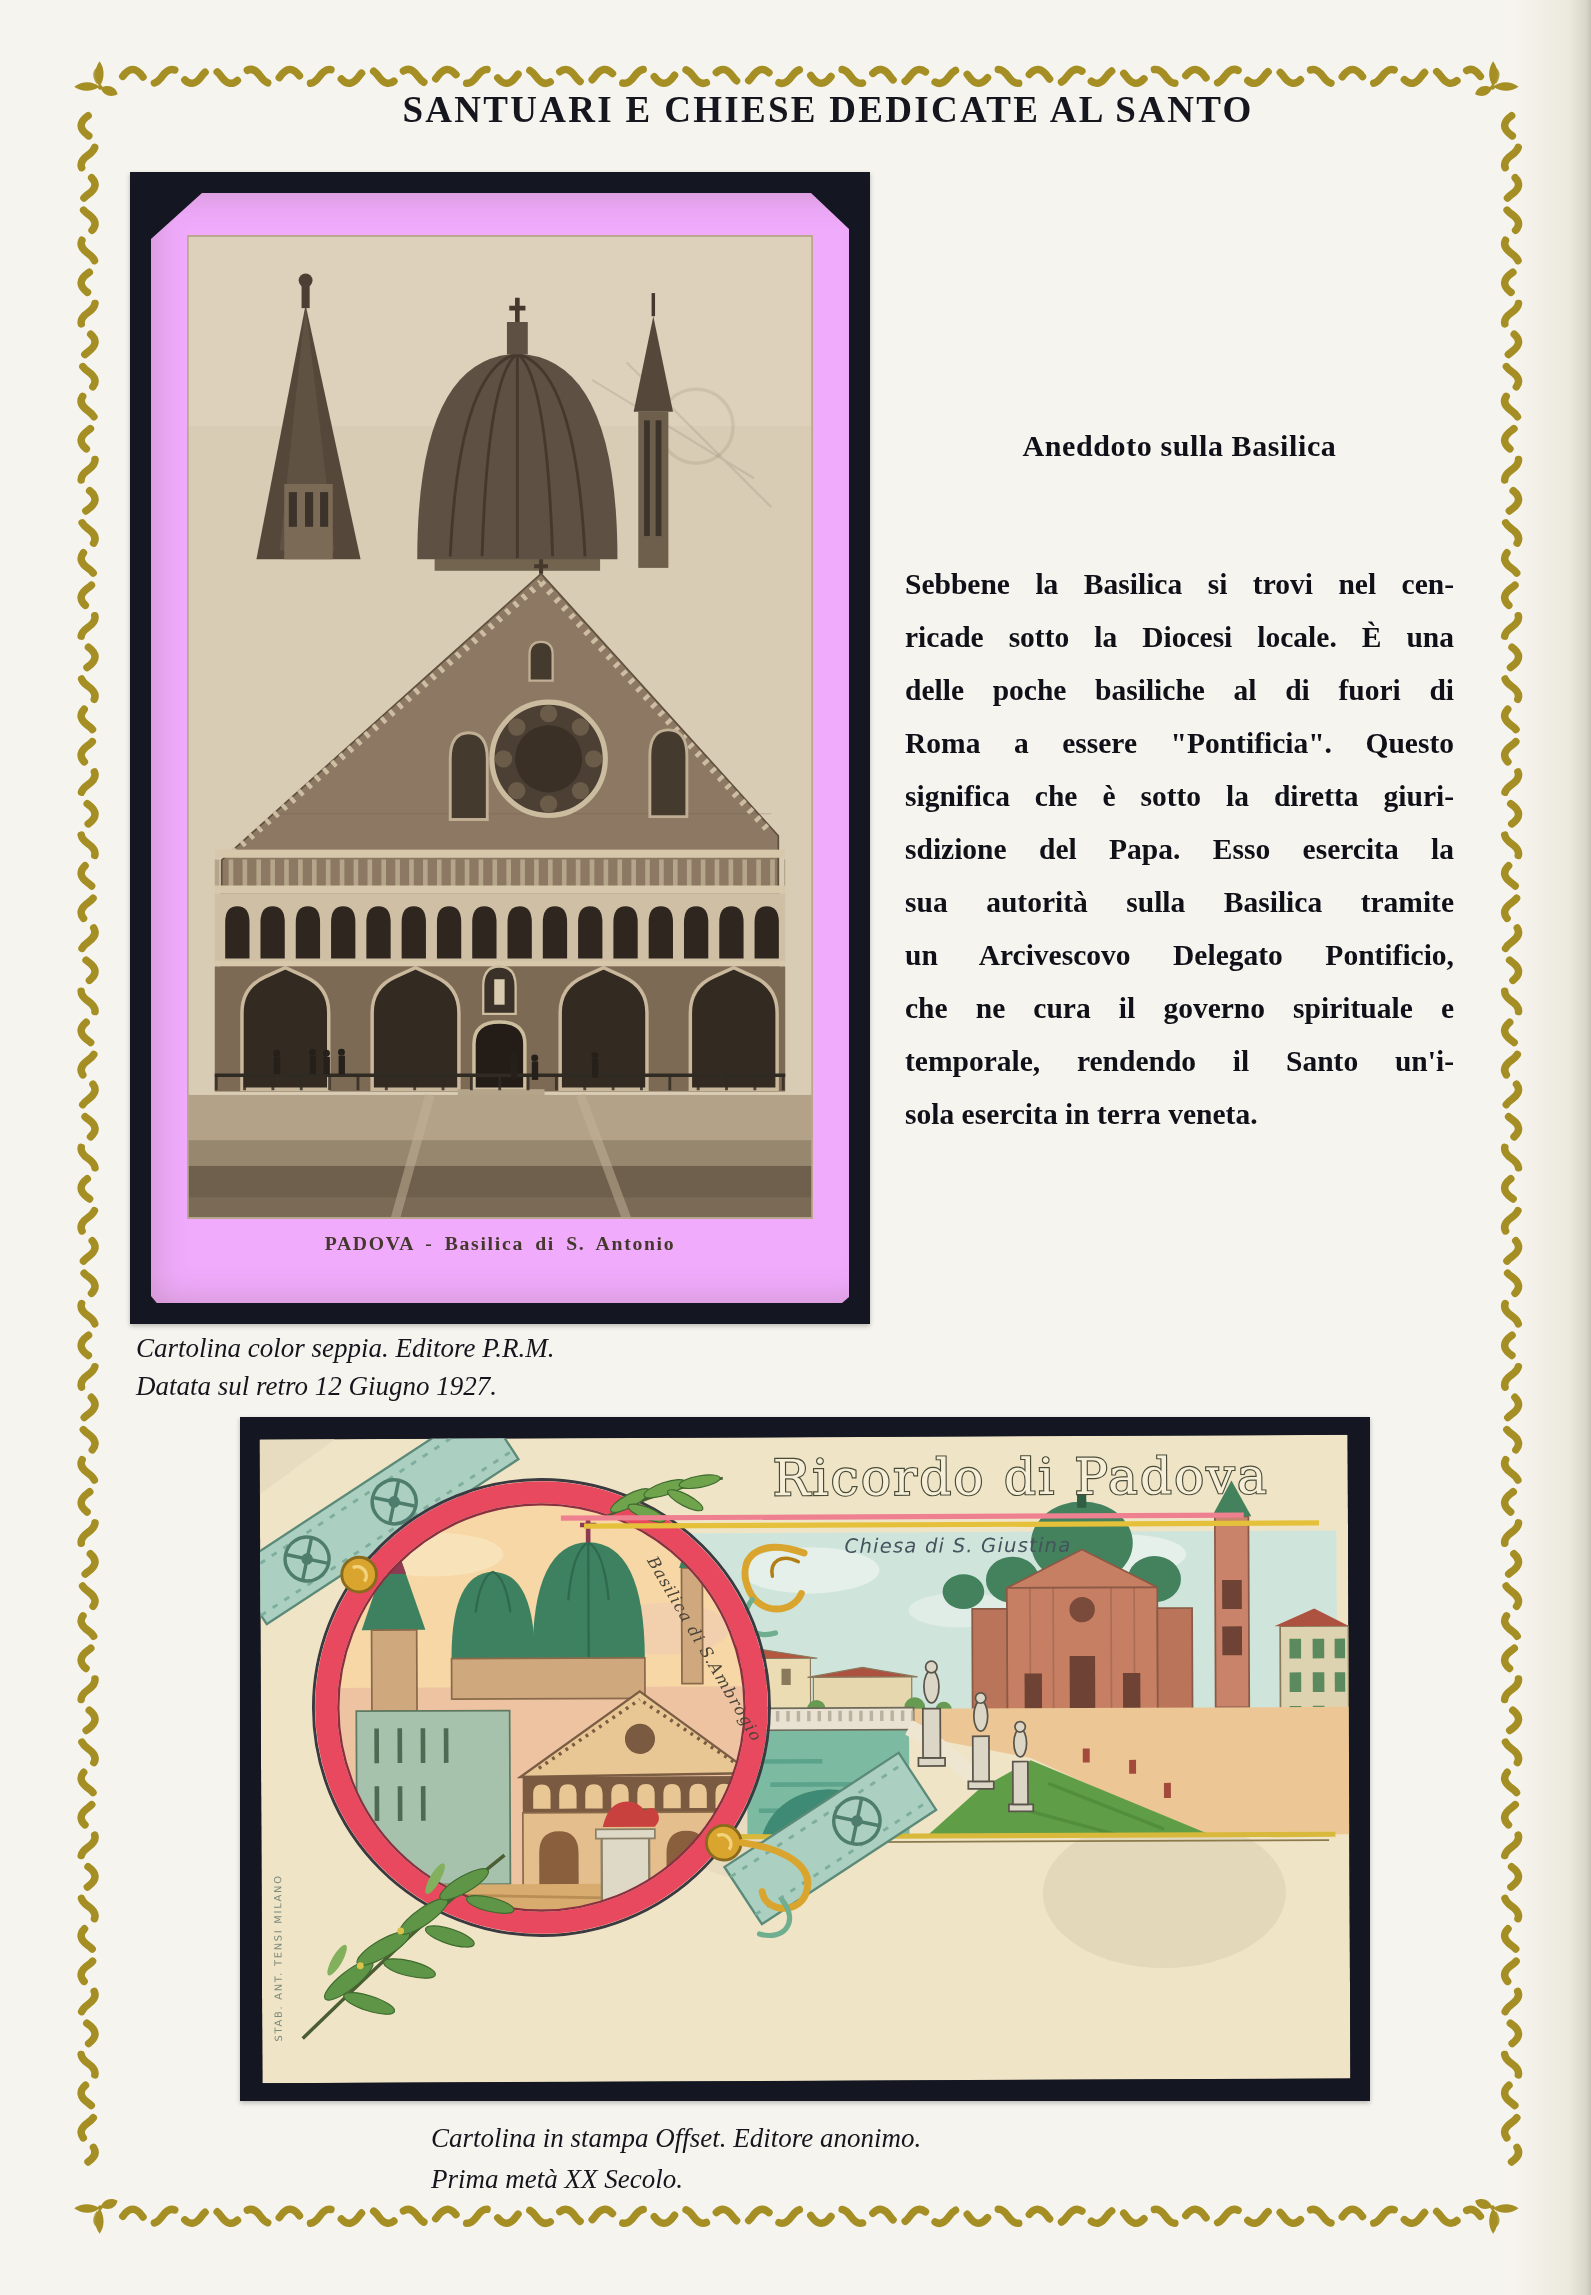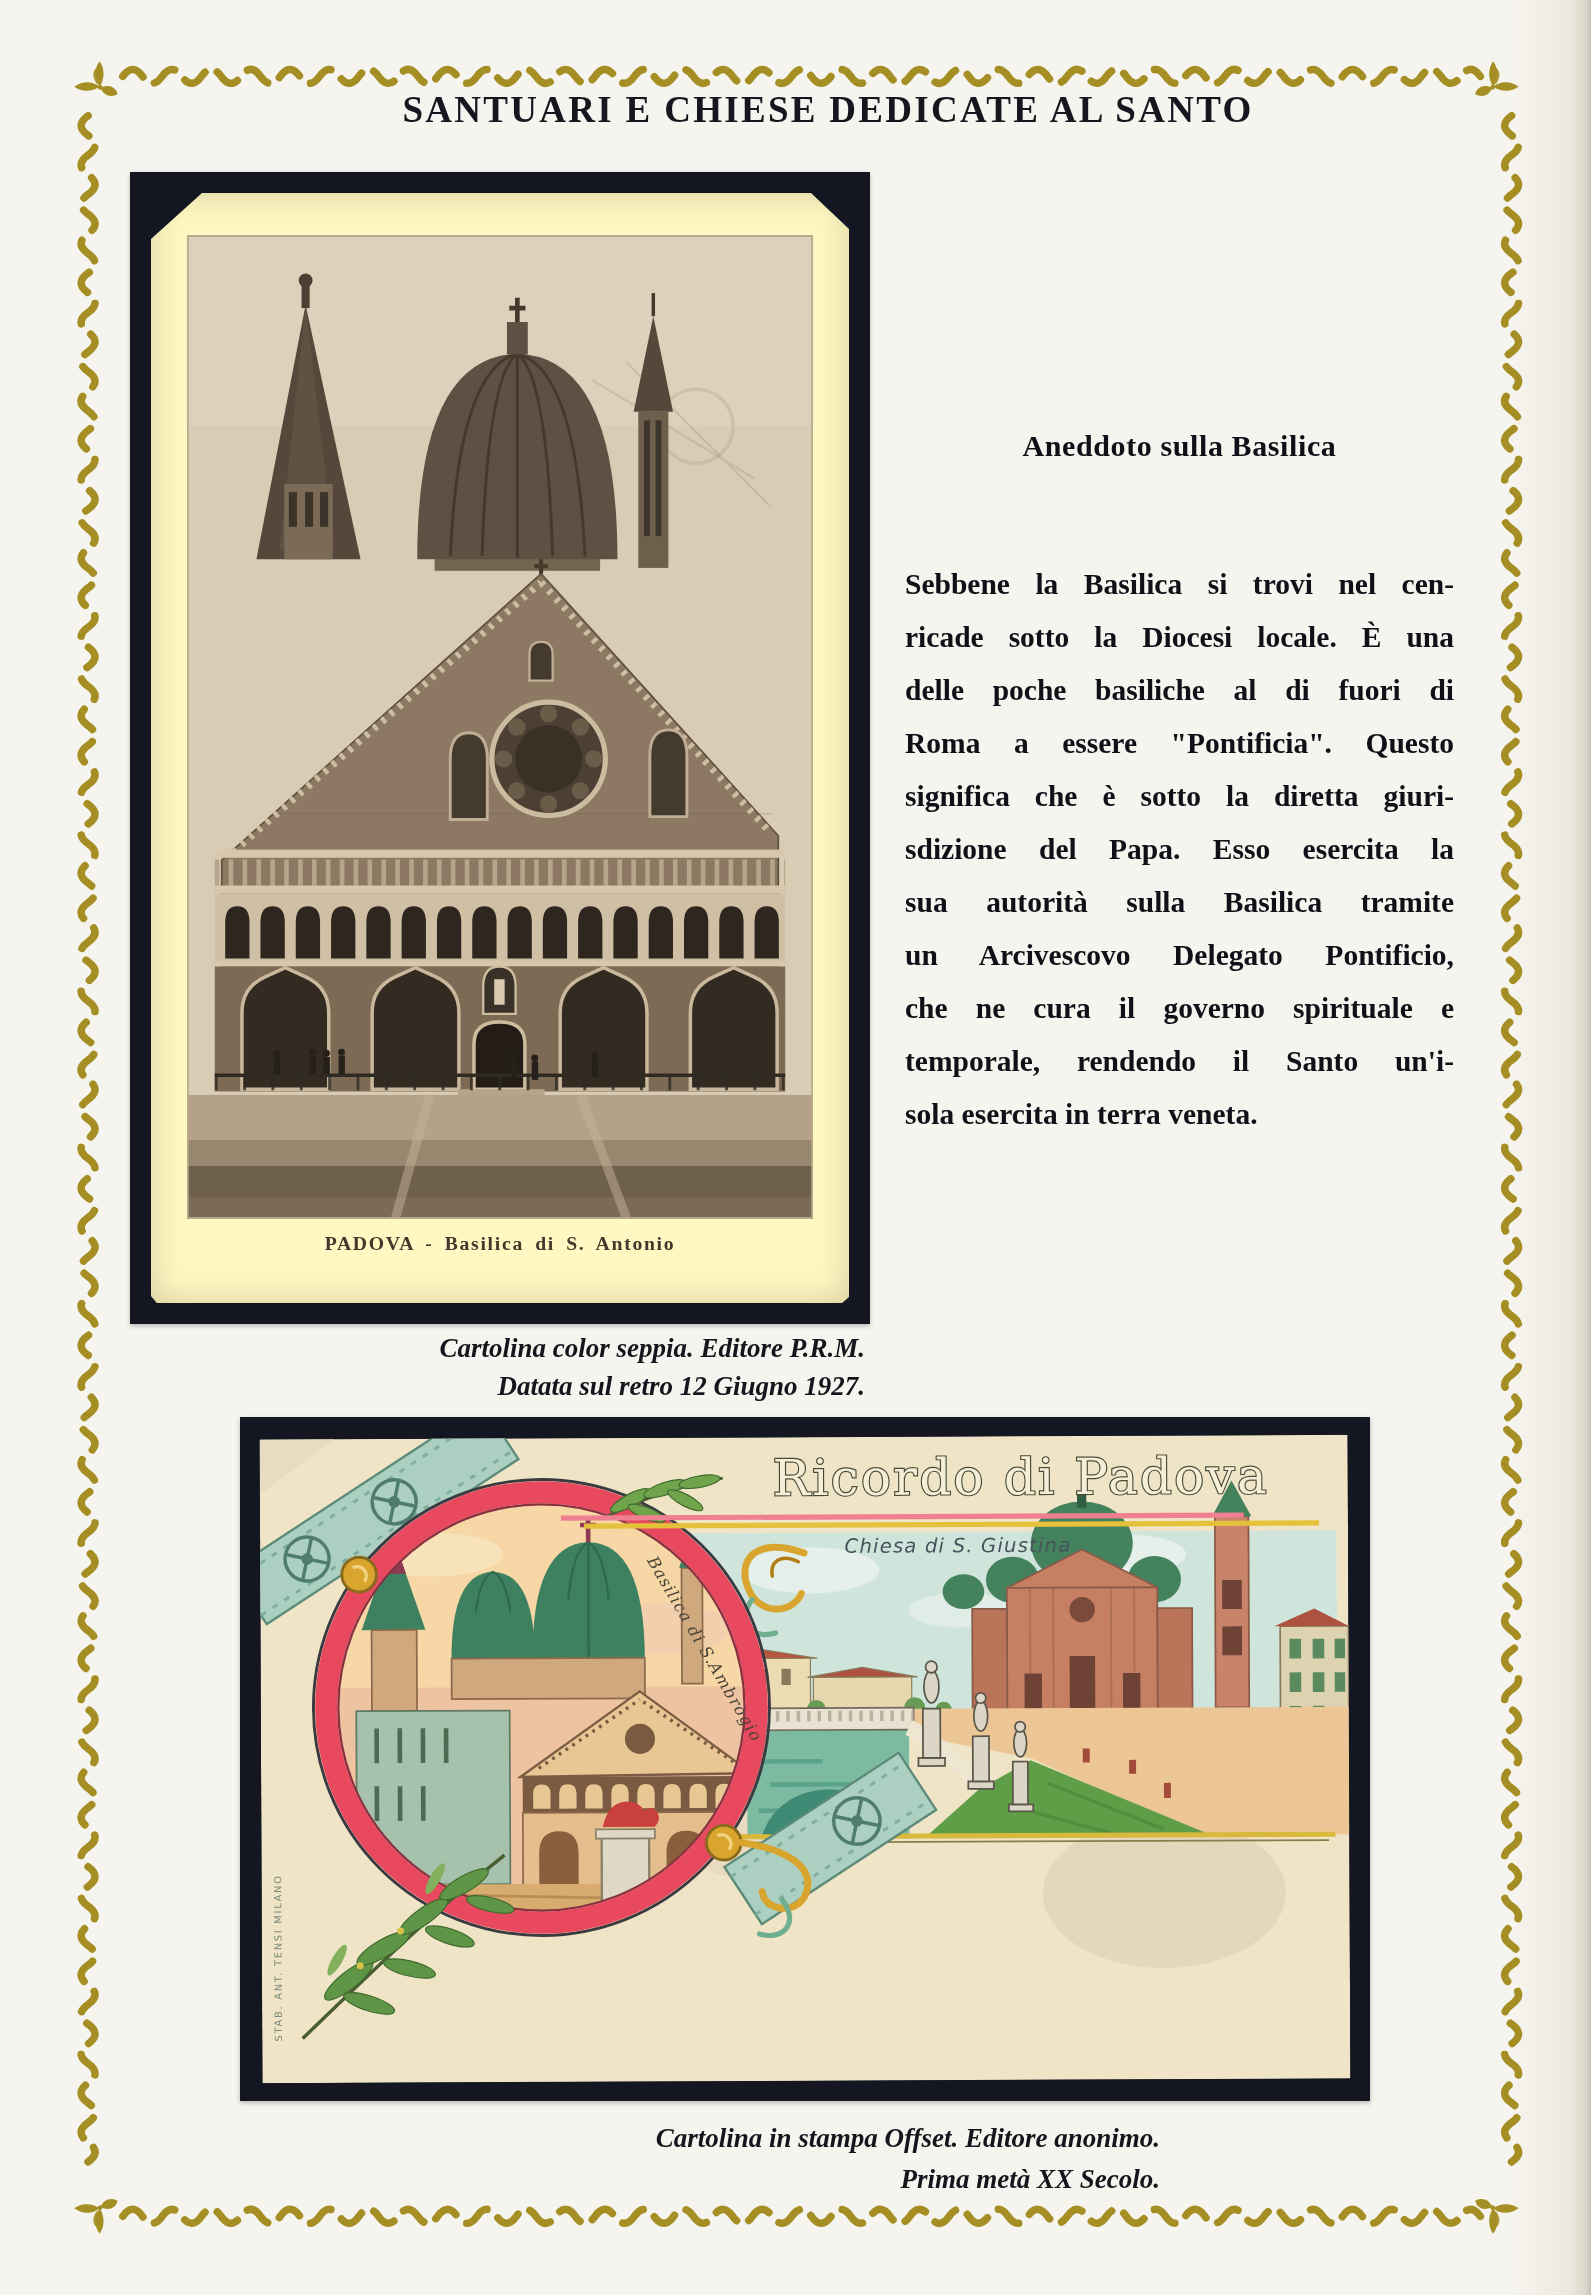--- a/index.html
+++ b/index.html
@@ -20,31 +20,32 @@
     margin:0;font-size:37px;font-weight:bold;
     letter-spacing:2.3px;color:#16161f;white-space:nowrap;
   }
   
   .mat1{
     position:absolute;left:130px;top:172px;width:740px;height:1152px;
     background:#141722;box-shadow:0 1.7px 4.6px rgba(0,0,0,.25);
   }
   .card1{
     position:absolute;left:21px;top:21px;width:698px;height:1110px;
-    background:#fef9c3;
+    background:#f0abfc;
     clip-path:polygon(51px 0,660px 0,698px 36px,698px 1104px,691px 1110px,5.8px 1110px,0 1103px,0 46px);
     box-shadow:inset 0 0 35px rgba(90,70,40,.25);
+    padding-left:28px;
   }
   .photo1{position:absolute;left:36px;top:42px;width:626px;height:984px;display:block;}
   .photo1-caption{
     position:absolute;left:0;top:1039px;width:698px;text-align:center;
     font-size:19.7px;font-weight:bold;color:#44382c;letter-spacing:1.7px;word-spacing:4.6px;
   }
   
-  .caption{position:absolute;text-align:right;font-weight:bold;font-style:italic;color:#15151d;}
+  .caption{position:absolute;text-align:left;font-weight:normal;font-style:italic;color:#15151d;}
   .caption div{white-space:nowrap;}
   .caption1{left:136px;top:1329px;width:729px;font-size:27px;line-height:38px;}
   .caption2{left:431px;top:2118px;width:729px;font-size:27px;line-height:41px;}
   
   .anecdote{position:absolute;left:905px;top:429px;width:549px;color:#101018;}
   .anecdote h2{
     margin:0;text-align:center;font-size:30px;font-weight:bold;letter-spacing:0.6px;
   }
   .para{margin-top:91px;font-size:29.5px;font-weight:bold;overflow:hidden;}
   .para .pline{

